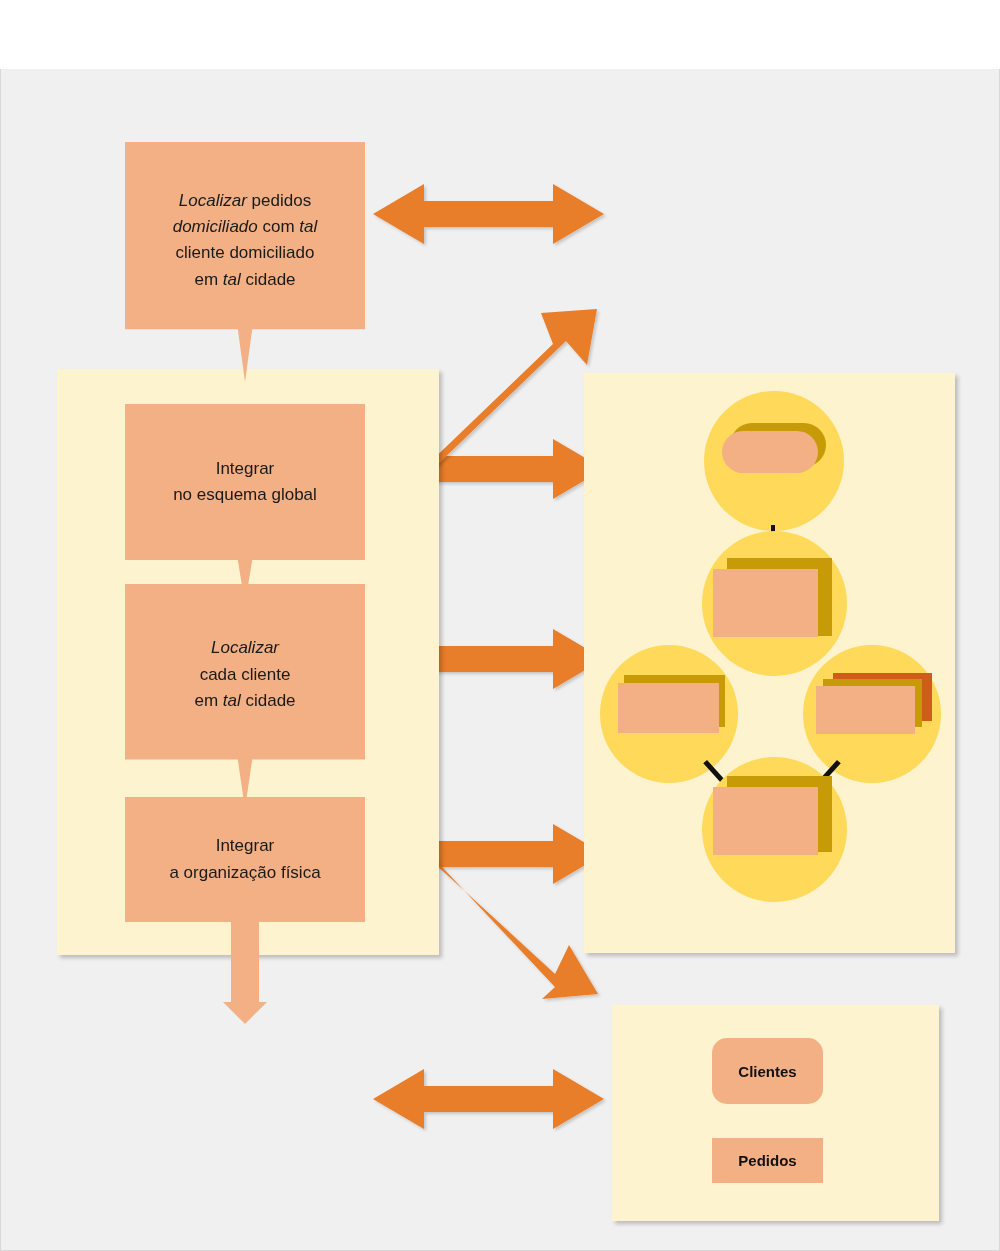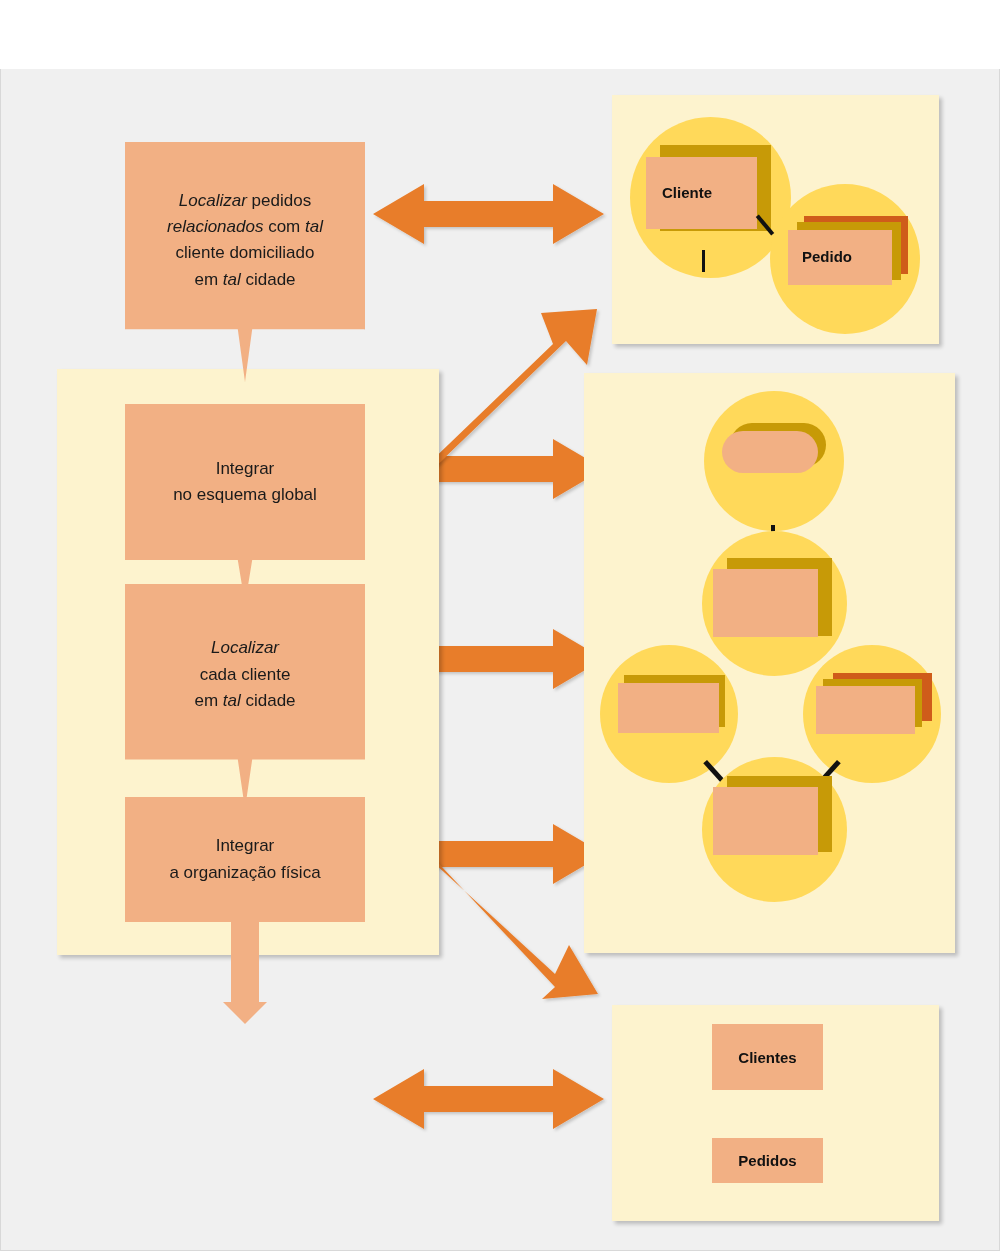--- a/index.html
+++ b/index.html
@@ -170,21 +170,21 @@
       <g filter="url(#sh)">
         <polygon fill="#e87d2a" points="372,1030 423,1000 423,1017 552,1017 552,1000 603,1030 552,1060 552,1043 423,1043 423,1060"></polygon>
       </g>
     </svg>
 
     <div class="panel" style="left:56px; top:300px; width:382px; height:586px;"></div>
 
     <div class="chevron" style="left:124px; top:63px; width:240px; height:240px; box-shadow:3px 3px 4px rgba(0,0,0,0.20);margin-top:10px;">
       <div class="txt">
         <div><i>Localizar</i><span> pedidos</span></div>
-        <div><i>relacionados</i><span> com </span><i>tal</i></div>
+        <div><i>domiciliado</i><span> com </span><i>tal</i></div>
         <div><span>cliente domiciliado</span></div>
         <div><span>em </span><i>tal</i><span> cidade</span></div>
       </div>
     </div>
 
     <div class="chevron" style="left:124px; top:335px; width:240px; height:200px;">
       <div class="txt">
         <div><span>Integrar</span></div>
         <div><span>no esquema global</span></div>
       </div>
@@ -201,36 +201,20 @@
     <div class="plainbox" style="left:124px; top:728px; width:240px; height:125px; background:#f2b084;">
       <div>
         <div><span>Integrar</span></div>
         <div><span>a organização física</span></div>
       </div>
     </div>
     <div class="stem" style="left:230px; top:853px; width:28px; height:82px;"></div>
     <div class="stem-head" style="left:222px; top:933px;"></div>
 
 
-    <div class="panel" style="left:611px; top:26px; width:327px; height:249px;">
-
-      <div class="blob" style="left:18px; top:22px; width:161px; height:161px;"></div>
-      <div class="card-shadow" style="left:48px; top:50px; width:111px; height:86px;"></div>
-      <div class="card-front" style="left:34px; top:62px; width:111px; height:72px;"></div>
-      <div class="blob-label" style="left:50px; top:89px;">Cliente</div>
-
-      <div class="blob" style="left:158px; top:89px; width:150px; height:150px;"></div>
-      <div class="card-shadow2" style="left:192px; top:121px; width:104px; height:58px;"></div>
-      <div class="card-shadow" style="left:185px; top:127px; width:104px; height:58px;"></div>
-      <div class="card-front" style="left:176px; top:135px; width:104px; height:55px;"></div>
-      <div class="blob-label" style="left:190px; top:153px;">Pedido</div>
-
-      <div class="link-line" style="left:151px; top:118px; width:4px; height:24px; transform:rotate(-40deg); transform-origin:center;"></div>
-      <div class="link-line" style="left:90px; top:155px; width:3px; height:22px;"></div>
-    </div>
 
     <div class="panel" style="left:583px; top:304px; width:371px; height:580px;">
 
       <div class="blob" style="left:120px; top:18px; width:140px; height:140px;"></div>
       <div class="pill-shadow" style="left:146px; top:50px; width:96px; height:44px;"></div>
       <div class="pill-front" style="left:138px; top:58px; width:96px; height:42px;"></div>
 
       <div class="link-line" style="left:187px; top:152px; width:4px; height:28px;"></div>
 
       <div class="blob" style="left:118px; top:158px; width:145px; height:145px;"></div>
@@ -251,21 +235,21 @@
 
       <div class="link-line" style="left:128px; top:385px; width:5px; height:28px; transform:rotate(-42deg); transform-origin:center;"></div>
       <div class="link-line" style="left:243px; top:385px; width:5px; height:28px; transform:rotate(42deg); transform-origin:center;"></div>
 
       <div class="blob" style="left:118px; top:384px; width:145px; height:145px;"></div>
       <div class="card-shadow" style="left:143px; top:403px; width:105px; height:76px;"></div>
       <div class="card-front" style="left:129px; top:414px; width:105px; height:68px;"></div>
     </div>
 
     <div class="panel" style="left:611px; top:936px; width:327px; height:216px;">
-      <div class="filebox" style="left:100px; top:19px; width:111px; height:66px;">
+      <div class="filebox" style="left:100px; top:33px; width:111px; height:66px;border-radius:15px;">
         <span>Clientes</span>
       </div>
       <div class="filebox" style="left:100px; top:133px; width:111px; height:45px;">
         <span>Pedidos</span>
       </div>
     </div>
 
   </div>
 </div>
 

